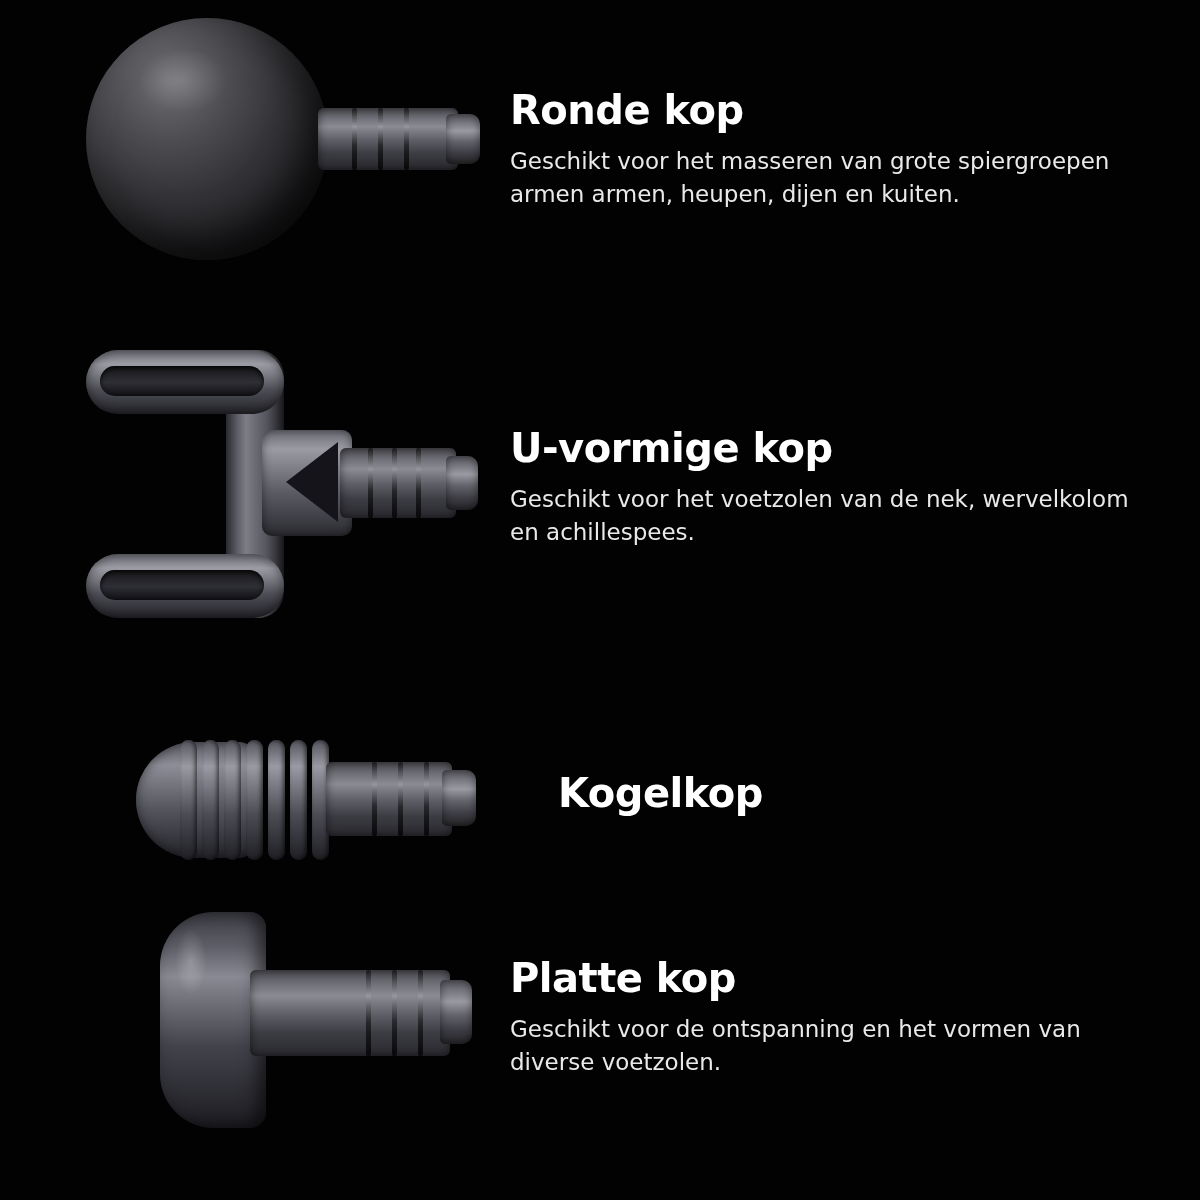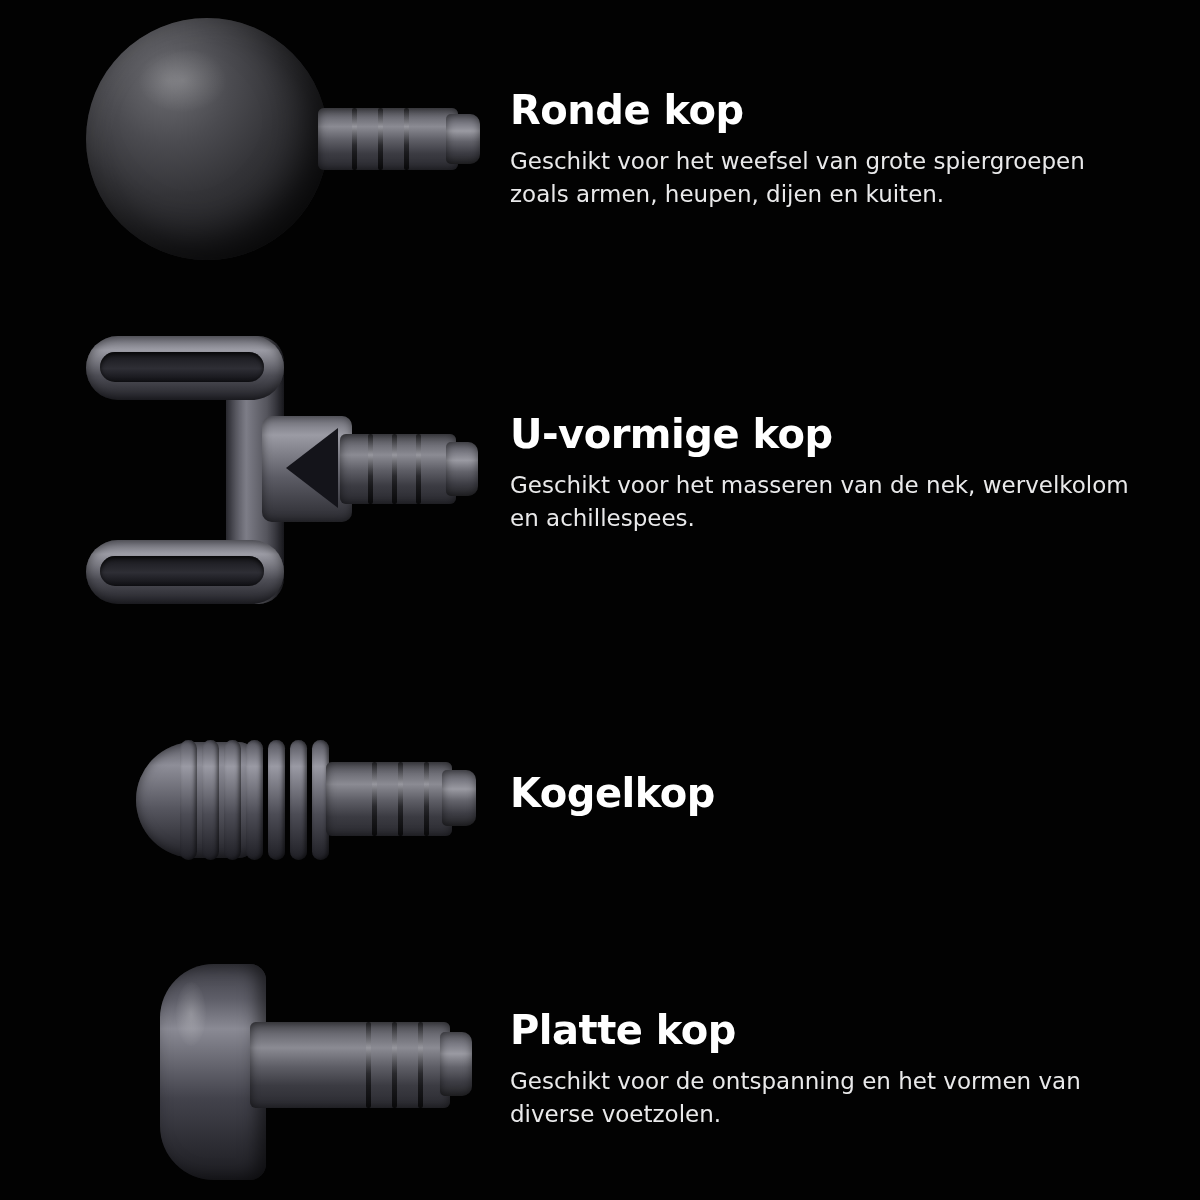--- a/index.html
+++ b/index.html
@@ -228,25 +228,25 @@
       <div class="ball"></div>
       <div class="shaft" style="left: 318px; top: 108px; width: 140px; height: 62px;">
         <div class="ring" style="left: 34px;"></div>
         <div class="ring" style="left: 60px;"></div>
         <div class="ring" style="left: 86px;"></div>
       </div>
       <div class="tip-cap" style="left: 446px; top: 114px; width: 34px; height: 50px;"></div>
     </div>
     <div class="text">
       <h2 class="title">Ronde kop</h2>
-      <p class="desc">Geschikt voor het weefsel van grote spiergroepen zoals armen, heupen, dijen en kuiten.</p>
+      <p class="desc">Geschikt voor het masseren van grote spiergroepen armen armen, heupen, dijen en kuiten.</p>
     </div>
   </div>
 
-  <div class="row" style="top: 324px; height: 300px;">
+  <div class="row" style="top: 338px; height: 300px;">
     <div class="art">
       <div class="u-body">
         <div class="u-back"></div>
         <div class="u-arm top">
             <div class="inner"></div>
           </div>
         <div class="u-arm bot">
             <div class="inner"></div>
           </div>
       </div>
@@ -254,25 +254,25 @@
       <div class="u-notch"></div>
       <div class="shaft" style="left: 340px; top: 110px; width: 116px; height: 70px;">
         <div class="ring" style="left: 28px;"></div>
         <div class="ring" style="left: 52px;"></div>
         <div class="ring" style="left: 76px;"></div>
       </div>
       <div class="tip-cap" style="left: 446px; top: 118px; width: 32px; height: 54px;"></div>
     </div>
     <div class="text">
       <h2 class="title">U-vormige kop</h2>
-      <p class="desc">Geschikt voor het masseren van de nek, wervelkolom en achillespees.</p>
+      <p class="desc">Geschikt voor het voetzolen van de nek, wervelkolom en achillespees.</p>
     </div>
   </div>
 
-  <div class="row" style="top: 660px; height: 280px;">
+  <div class="row" style="top: 660px; height: 280px; gap: 48px;">
     <div class="art">
       <div class="bullet-nose"></div>
       <div class="ridges">
         <div class="ridge" style="left: 0px;"></div>
         <div class="ridge" style="left: 22px;"></div>
         <div class="ridge" style="left: 44px;"></div>
         <div class="ridge" style="left: 66px;"></div>
         <div class="ridge" style="left: 88px;"></div>
         <div class="ridge" style="left: 110px;"></div>
         <div class="ridge" style="left: 132px;"></div>
@@ -282,21 +282,21 @@
         <div class="ring" style="left: 72px;"></div>
         <div class="ring" style="left: 98px;"></div>
       </div>
       <div class="tip-cap" style="left: 442px; top: 120px; width: 34px; height: 56px;"></div>
     </div>
     <div class="text">
       <h2 class="title">Kogelkop</h2>
     </div>
   </div>
 
-  <div class="row" style="top: 940px; height: 260px;">
+  <div class="row" style="top: 888px; height: 260px;">
     <div class="art" style="height: 260px;">
       <div class="flat-disc"></div>
       <div class="shaft" style="left: 250px; top: 82px; width: 200px; height: 86px;">
         <div class="ring" style="left: 116px;"></div>
         <div class="ring" style="left: 142px;"></div>
         <div class="ring" style="left: 168px;"></div>
       </div>
       <div class="tip-cap" style="left: 440px; top: 92px; width: 32px; height: 64px;"></div>
     </div>
     <div class="text">

